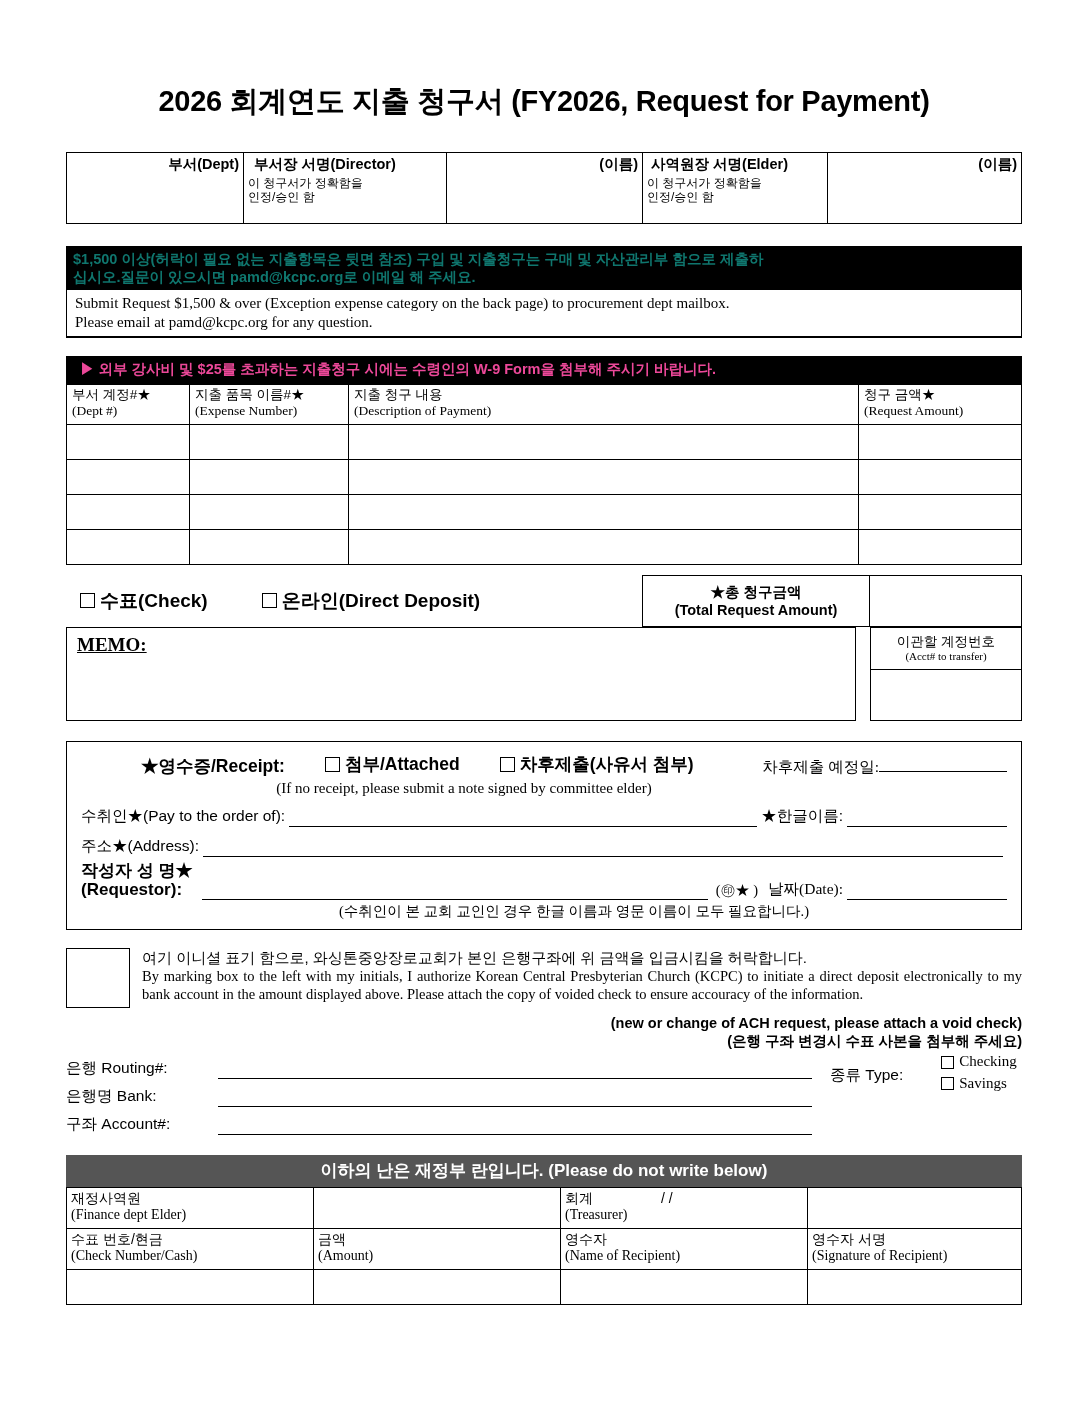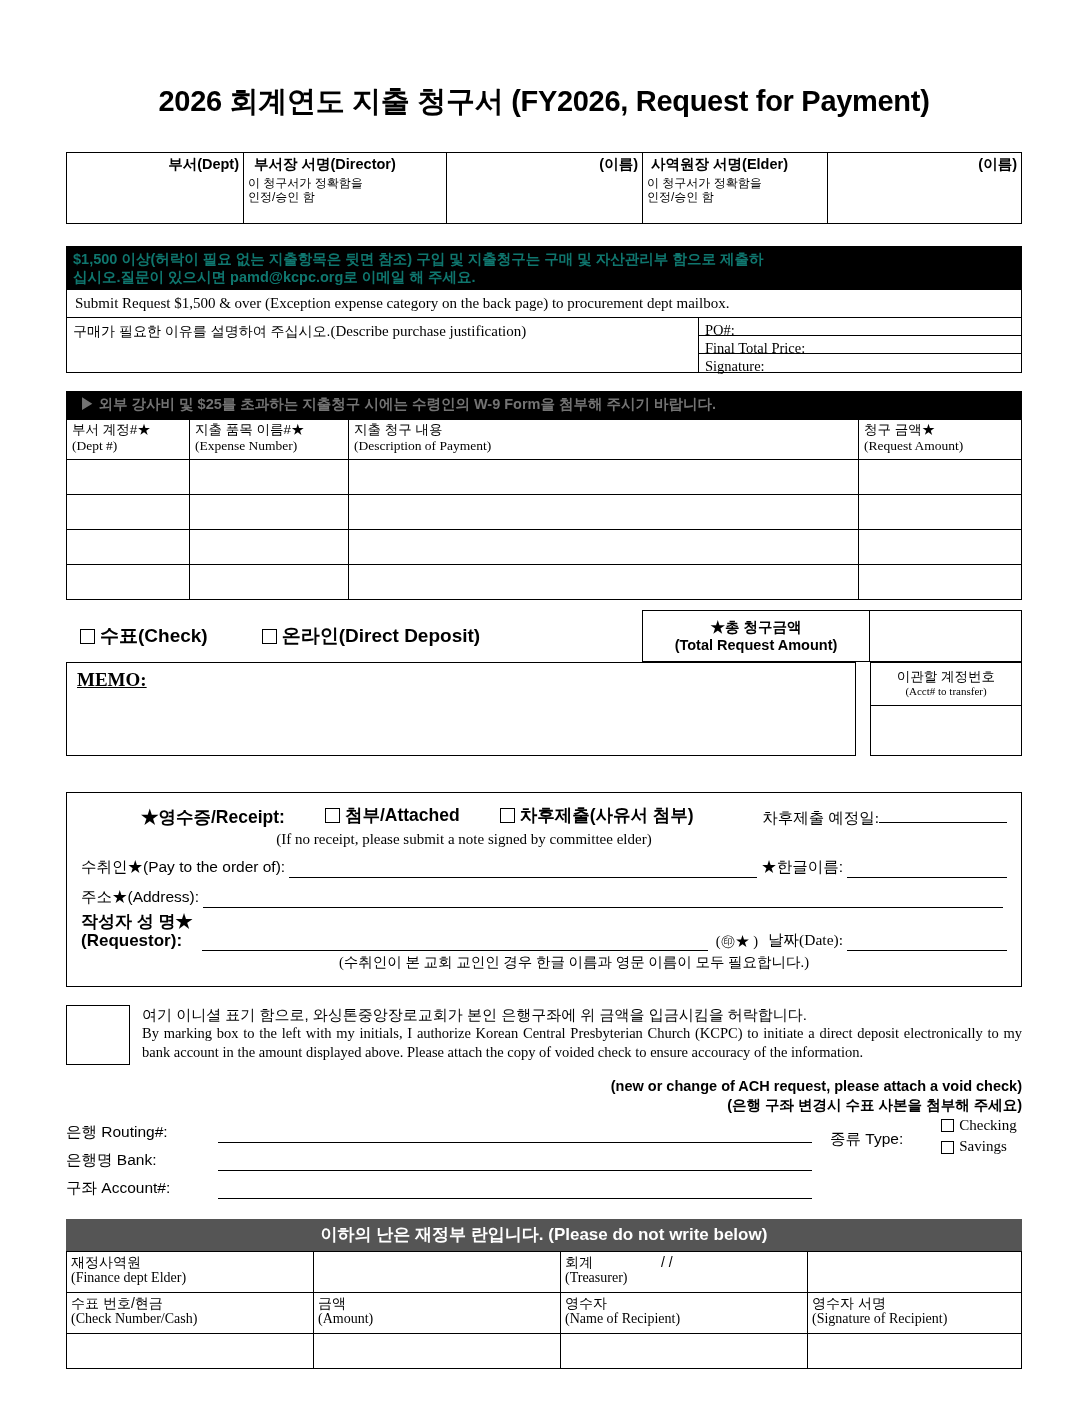--- a/index.html
+++ b/index.html
@@ -109,21 +109,21 @@
     font-size: 14.5px;
     padding: 4px 6px;
     height: 18px;
     box-sizing: border-box;
   }
   .just-right .r:last-child { border-bottom: none; }
 
   
   .w9banner {
     background: #000;
-    color: #737373;
+    color: #ec4899;
     font-family: "Liberation Sans", sans-serif;
     font-weight: bold;
     font-size: 14.5px;
     padding: 4px 6px 5px 14px;
     margin-top: 18px;
   }
   .items { margin-top: 0; }
   .items th {
     font-weight: normal;
     text-align: left;
@@ -205,22 +205,22 @@
     line-height: 1.2;
     padding: 6px 2px 6px 2px;
     border-bottom: 1px solid #000;
     font-family: "Liberation Sans", sans-serif;
   }
   .acctbox .hdr .en { font-family: "Liberation Serif", serif; font-size: 11px; }
 
   
   .receipt {
     border: 1px solid #000;
-    margin-top: 36px;
-    padding: 10px 14px 14px 14px;
+    margin-top: 20px;
+    padding: 10px 14px 8px 14px;
     box-sizing: border-box;
   }
   .rline1 {
     display: flex;
     align-items: baseline;
     font-family: "Liberation Sans", sans-serif;
     font-weight: bold;
     font-size: 17.5px;
     justify-content: flex-start;
   }
@@ -270,21 +270,21 @@
     flex: 0 0 auto;
   }
   .achtext { flex: 1 1 auto; font-size: 14.5px; line-height: 1.28; text-align: justify; }
   .achtext .kr { font-family: "Liberation Sans", sans-serif; font-size: 15px; }
   .achnote {
     text-align: right;
     font-family: "Liberation Sans", sans-serif;
     font-weight: bold;
     font-size: 14.5px;
     line-height: 1.3;
-    margin-top: 12px;
+    margin-top: 6px;
   }
   .bankrow { display: flex; align-items: flex-end; margin-top: 7px; font-size: 15.5px; }
   .bankrow .lbl { width: 152px; white-space: nowrap; }
   .bankrow .lbl .kr { font-family: "Liberation Sans", sans-serif; }
   .bankrow .grow { flex: 1 1 auto; border-bottom: 1px solid #000; height: 16px; }
   .typecol {
     width: 210px;
     display: flex;
     align-items: flex-start;
     padding-left: 18px;
@@ -340,30 +340,21 @@
     </tbody>
       </table>
 
     <div class="blk-wrap">
       <div class="banner">
         <div>$1,500 이상(허락이 필요 없는 지출항목은 뒷면 참조) 구입 및 지출청구는 구매 및 자산관리부 함으로 제출하</div>
         <div>십시오.질문이 있으시면 pamd@kcpc.org로 이메일 해 주세요.</div>
       </div>
       <div class="eng-note">
         <div>Submit Request $1,500 &amp; over (Exception expense category on the back page) to procurement dept mailbox.</div>
-      </div>
-      <div class="just-row">
-        <div class="just-left">
-          <span class="kr">구매가 필요한 이유를 설명하여 주십시오.</span><span>(Describe purchase justification)</span>
-        </div>
-        <div class="just-right">
-          <div class="r"><span>PO#:</span></div>
-          <div class="r"><span>Final Total Price:</span></div>
-          <div class="r"><span>Signature:</span></div>
-        </div>
+        <div>Please email at pamd@kcpc.org for any question.</div>
       </div>
     </div>
 
     <div class="w9banner">▶ 외부 강사비 및 $25를 초과하는 지출청구 시에는 수령인의 W-9 Form을 첨부해 주시기 바랍니다.</div>
 
     <table class="items">
       <tbody>
           <tr>
         <th style="width:112px;">
           <div class="kr">부서 계정#★</div>

